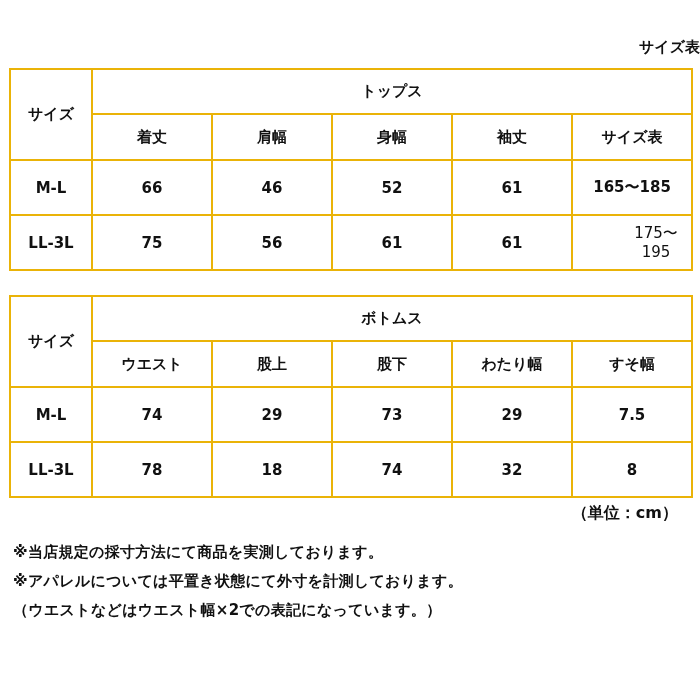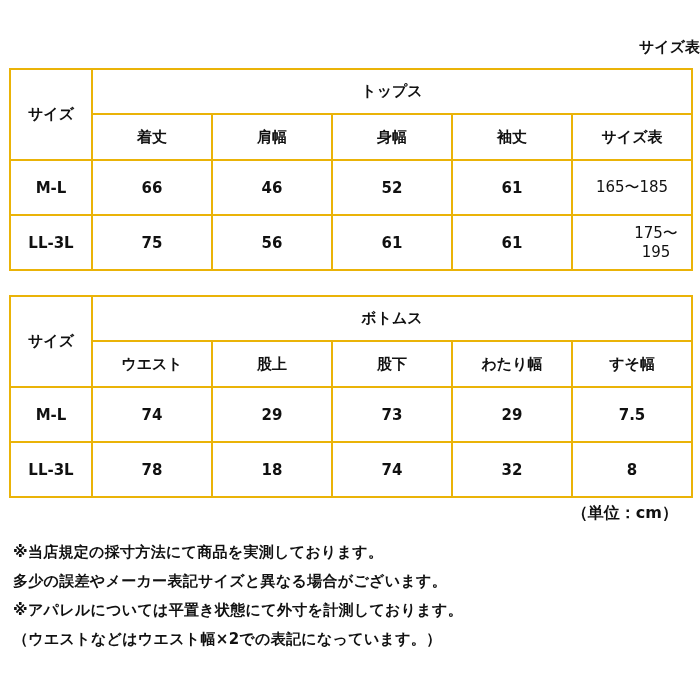--- a/index.html
+++ b/index.html
@@ -67,21 +67,21 @@
     <td>身幅</td>
     <td>袖丈</td>
     <td>サイズ表</td>
   </tr>
   <tr class="data">
     <td>M-L</td>
     <td>66</td>
     <td>46</td>
     <td>52</td>
     <td>61</td>
-    <td style="font-weight:normal;">165〜185</td>
+    <td style="font-weight:bold;">165〜185</td>
   </tr>
   <tr class="data">
     <td>LL-3L</td>
     <td>75</td>
     <td>56</td>
     <td>61</td>
     <td>61</td>
     <td style="font-weight:normal;padding-left:48px;">175〜195</td>
   </tr>
 </tbody>
@@ -124,16 +124,15 @@
     <td>32</td>
     <td>8</td>
   </tr>
 </tbody>
   </table>
 
 <div class="unit">（単位：cm）</div>
 
 <div class="notes">
   <div class="note-line">※当店規定の採寸方法にて商品を実測しております。</div>
-  <div class="note-line">多少の誤差やメーカー表記サイズと異なる場合がございます。</div>
   <div class="note-line">※アパレルについては平置き状態にて外寸を計測しております。</div>
   <div class="note-line">（ウエストなどはウエスト幅×2での表記になっています。）</div>
 </div>
 
 </body></html>

